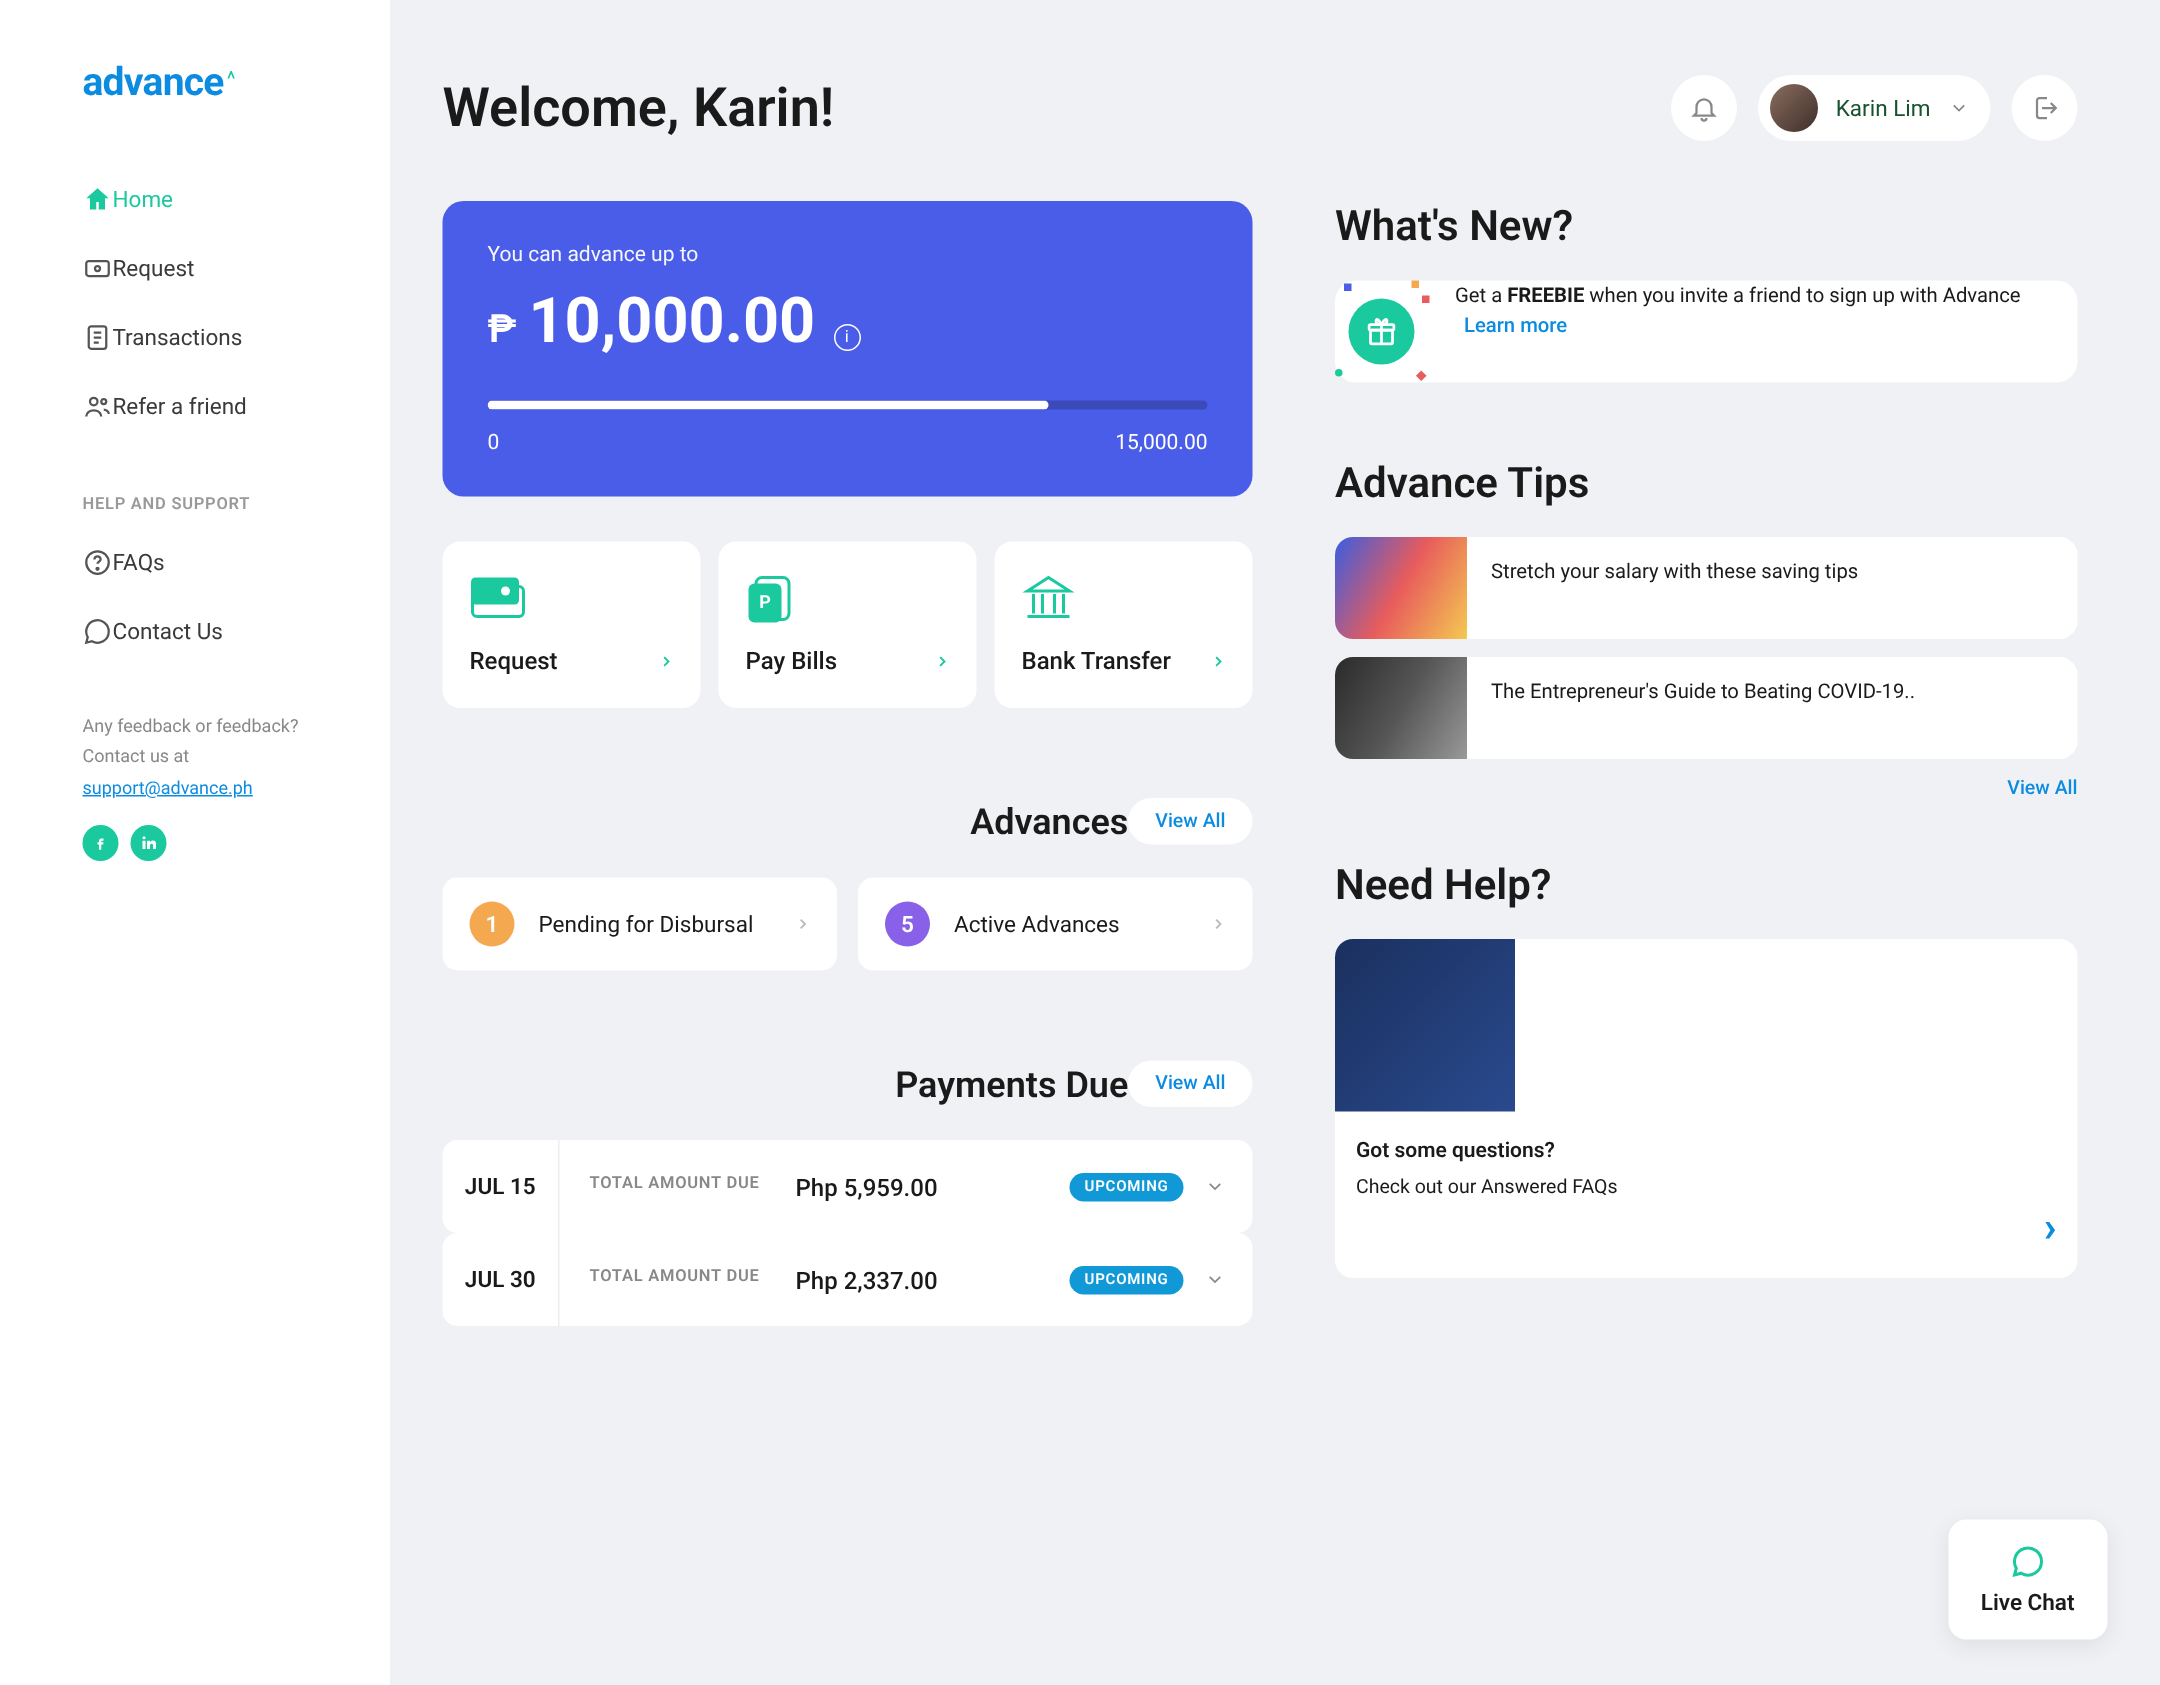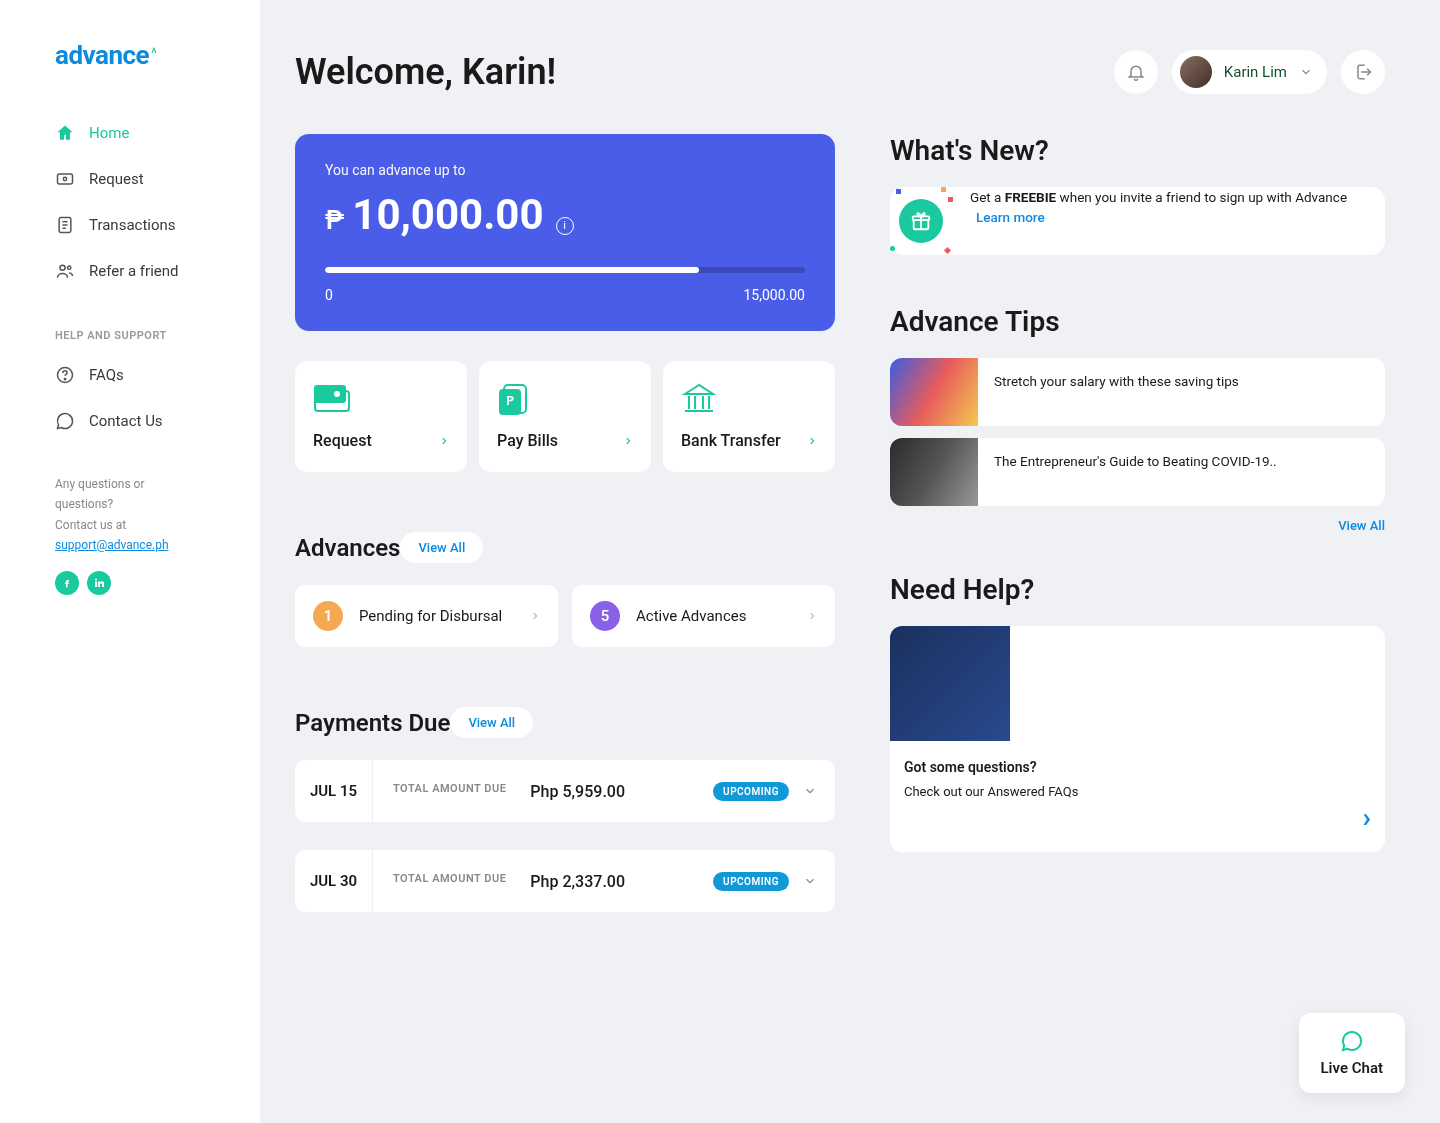--- a/index.html
+++ b/index.html
@@ -2,21 +2,21 @@
 <html><head>
 <meta charset="utf-8">
 <style>
 *{box-sizing:border-box;margin:0;padding:0;font-family:-apple-system,BlinkMacSystemFont,'Segoe UI',Roboto,sans-serif;}
 body{background:#f0f1f5;color:#1a1a1a;width:1440px;height:1123px;overflow:hidden;}
 .sidebar{position:fixed;left:0;top:0;width:260px;height:100%;background:#fff;padding:40px 0 0 0;}
 .logo{padding:0 55px 40px 55px;}
 .logo-text{font-size:26px;font-weight:700;color:#0b8ce0;letter-spacing:-0.5px;}
 .logo-accent{color:#1ac99e;font-size:14px;vertical-align:super;margin-left:2px;}
 .nav{padding:0 30px;}
-.nav-item{display:flex;align-items:center;gap:14px;padding:13px 25px;border-radius:8px;cursor:pointer;color:#3a3a3a;font-size:15px;}
+.nav-item{display:flex;align-items:center;padding:13px 25px;border-radius:8px;cursor:pointer;color:#3a3a3a;font-size:15px;}
 .nav-item.active{color:#1ac99e;}
 .nav-section-title{font-size:11px;font-weight:600;color:#999;letter-spacing:0.5px;padding:35px 55px 10px 55px;}
 .footer-text{font-size:12px;color:#888;padding:30px 55px 0 55px;line-height:1.7;}
 .footer-link{color:#0b8ce0;text-decoration:underline;cursor:pointer;}
 .social{display:flex;gap:8px;padding:15px 55px;}
 .social-icon{width:24px;height:24px;border-radius:50%;background:#1ac99e;display:flex;align-items:center;justify-content:center;cursor:pointer;}
 
 .main{margin-left:240px;padding:50px 55px 40px 55px;}
 .header{display:flex;align-items:center;justify-content:space-between;margin-bottom:40px;}
 .page-title{font-size:36px;font-weight:600;}
@@ -39,32 +39,32 @@
 .hero-bar{height:6px;background:rgba(0,0,0,0.2);border-radius:3px;margin-bottom:14px;overflow:hidden;}
 .hero-bar-fill{height:100%;width:78%;background:#fff;border-radius:3px;}
 .hero-range{display:flex;justify-content:space-between;font-size:14px;}
 
 .actions{display:flex;gap:12px;margin-bottom:60px;}
 .action-card{flex:1;background:#fff;border-radius:12px;padding:22px 18px;cursor:pointer;display:flex;flex-direction:column;gap:18px;}
 .action-card .icon-wrap{width:40px;height:30px;}
 .action-label-row{display:flex;align-items:center;justify-content:space-between;}
 .action-label{font-size:16px;font-weight:500;}
 
-.section-header{display:flex;align-items:center;justify-content:flex-start;margin-bottom:22px;}
+.section-header{display:flex;align-items:center;justify-content:flex-end;margin-bottom:22px;}
 .section-title{font-size:24px;font-weight:600;}
 .view-all-btn{background:#fff;border-radius:18px;padding:8px 18px;font-size:13px;font-weight:500;color:#0b8ce0;cursor:pointer;border:none;}
 
 .advance-chips{display:flex;gap:14px;margin-bottom:60px;}
 .chip{flex:1;background:#fff;border-radius:10px;padding:16px 18px;display:flex;align-items:center;gap:16px;cursor:pointer;}
 .chip-num{width:30px;height:30px;border-radius:50%;display:flex;align-items:center;justify-content:center;font-size:15px;font-weight:600;color:#fff;}
 .chip-num.orange{background:#f4a951;}
 .chip-num.purple{background:#8960e8;}
 .chip-label{flex:1;font-size:15px;}
 
-.payments{display:flex;flex-direction:column;gap:28px;}
+.payments{display:flex;flex-direction:column;gap:0;}
 .payment-row{background:#fff;border-radius:10px;display:flex;align-items:center;cursor:pointer;}
 .payment-date{width:78px;text-align:center;font-size:15px;font-weight:600;padding:22px 0;border-right:1px solid #eee;}
 .payment-body{flex:1;display:flex;align-items:flex-start;gap:24px;padding:0 20px;}
 .payment-due-label{font-size:11px;font-weight:600;color:#888;letter-spacing:0.5px;}
 .payment-amount{font-size:16px;font-weight:500;}
 .payment-right{display:flex;align-items:center;gap:14px;padding-right:18px;}
 .badge{background:#1099d6;color:#fff;font-size:10px;font-weight:600;padding:4px 10px;border-radius:10px;letter-spacing:0.5px;}
 
 .panel-title{font-size:28px;font-weight:600;margin-bottom:20px;}
 .whats-new{background:#fff;border-radius:14px;display:flex;gap:18px;margin-bottom:50px;}
@@ -152,21 +152,21 @@
       <span>FAQs</span>
     </div>
     <div class="nav-item">
       <svg class="i" viewBox="0 0 24 24" fill="none" stroke="#555" stroke-width="1.8">
           <path d="M21 12a9 9 0 01-13.5 7.8L3 21l1.2-4.5A9 9 0 1121 12z"></path>
         </svg>
       <span>Contact Us</span>
     </div>
   </nav>
   <div class="footer-text">
-    <div>Any questions or questions?</div>
+    <div>Any feedback or feedback?</div>
     <div>Contact us at</div>
     <span class="footer-link">support@advance.ph</span>
   </div>
   <div class="social">
     <div class="social-icon">
       <svg width="12" height="12" viewBox="0 0 24 24" fill="#fff">
           <path d="M13 9h3V6h-3c-1.7 0-3 1.3-3 3v2H8v3h2v7h3v-7h2.5l.5-3H13V9z"></path>
         </svg>
     </div>
     <div class="social-icon">

